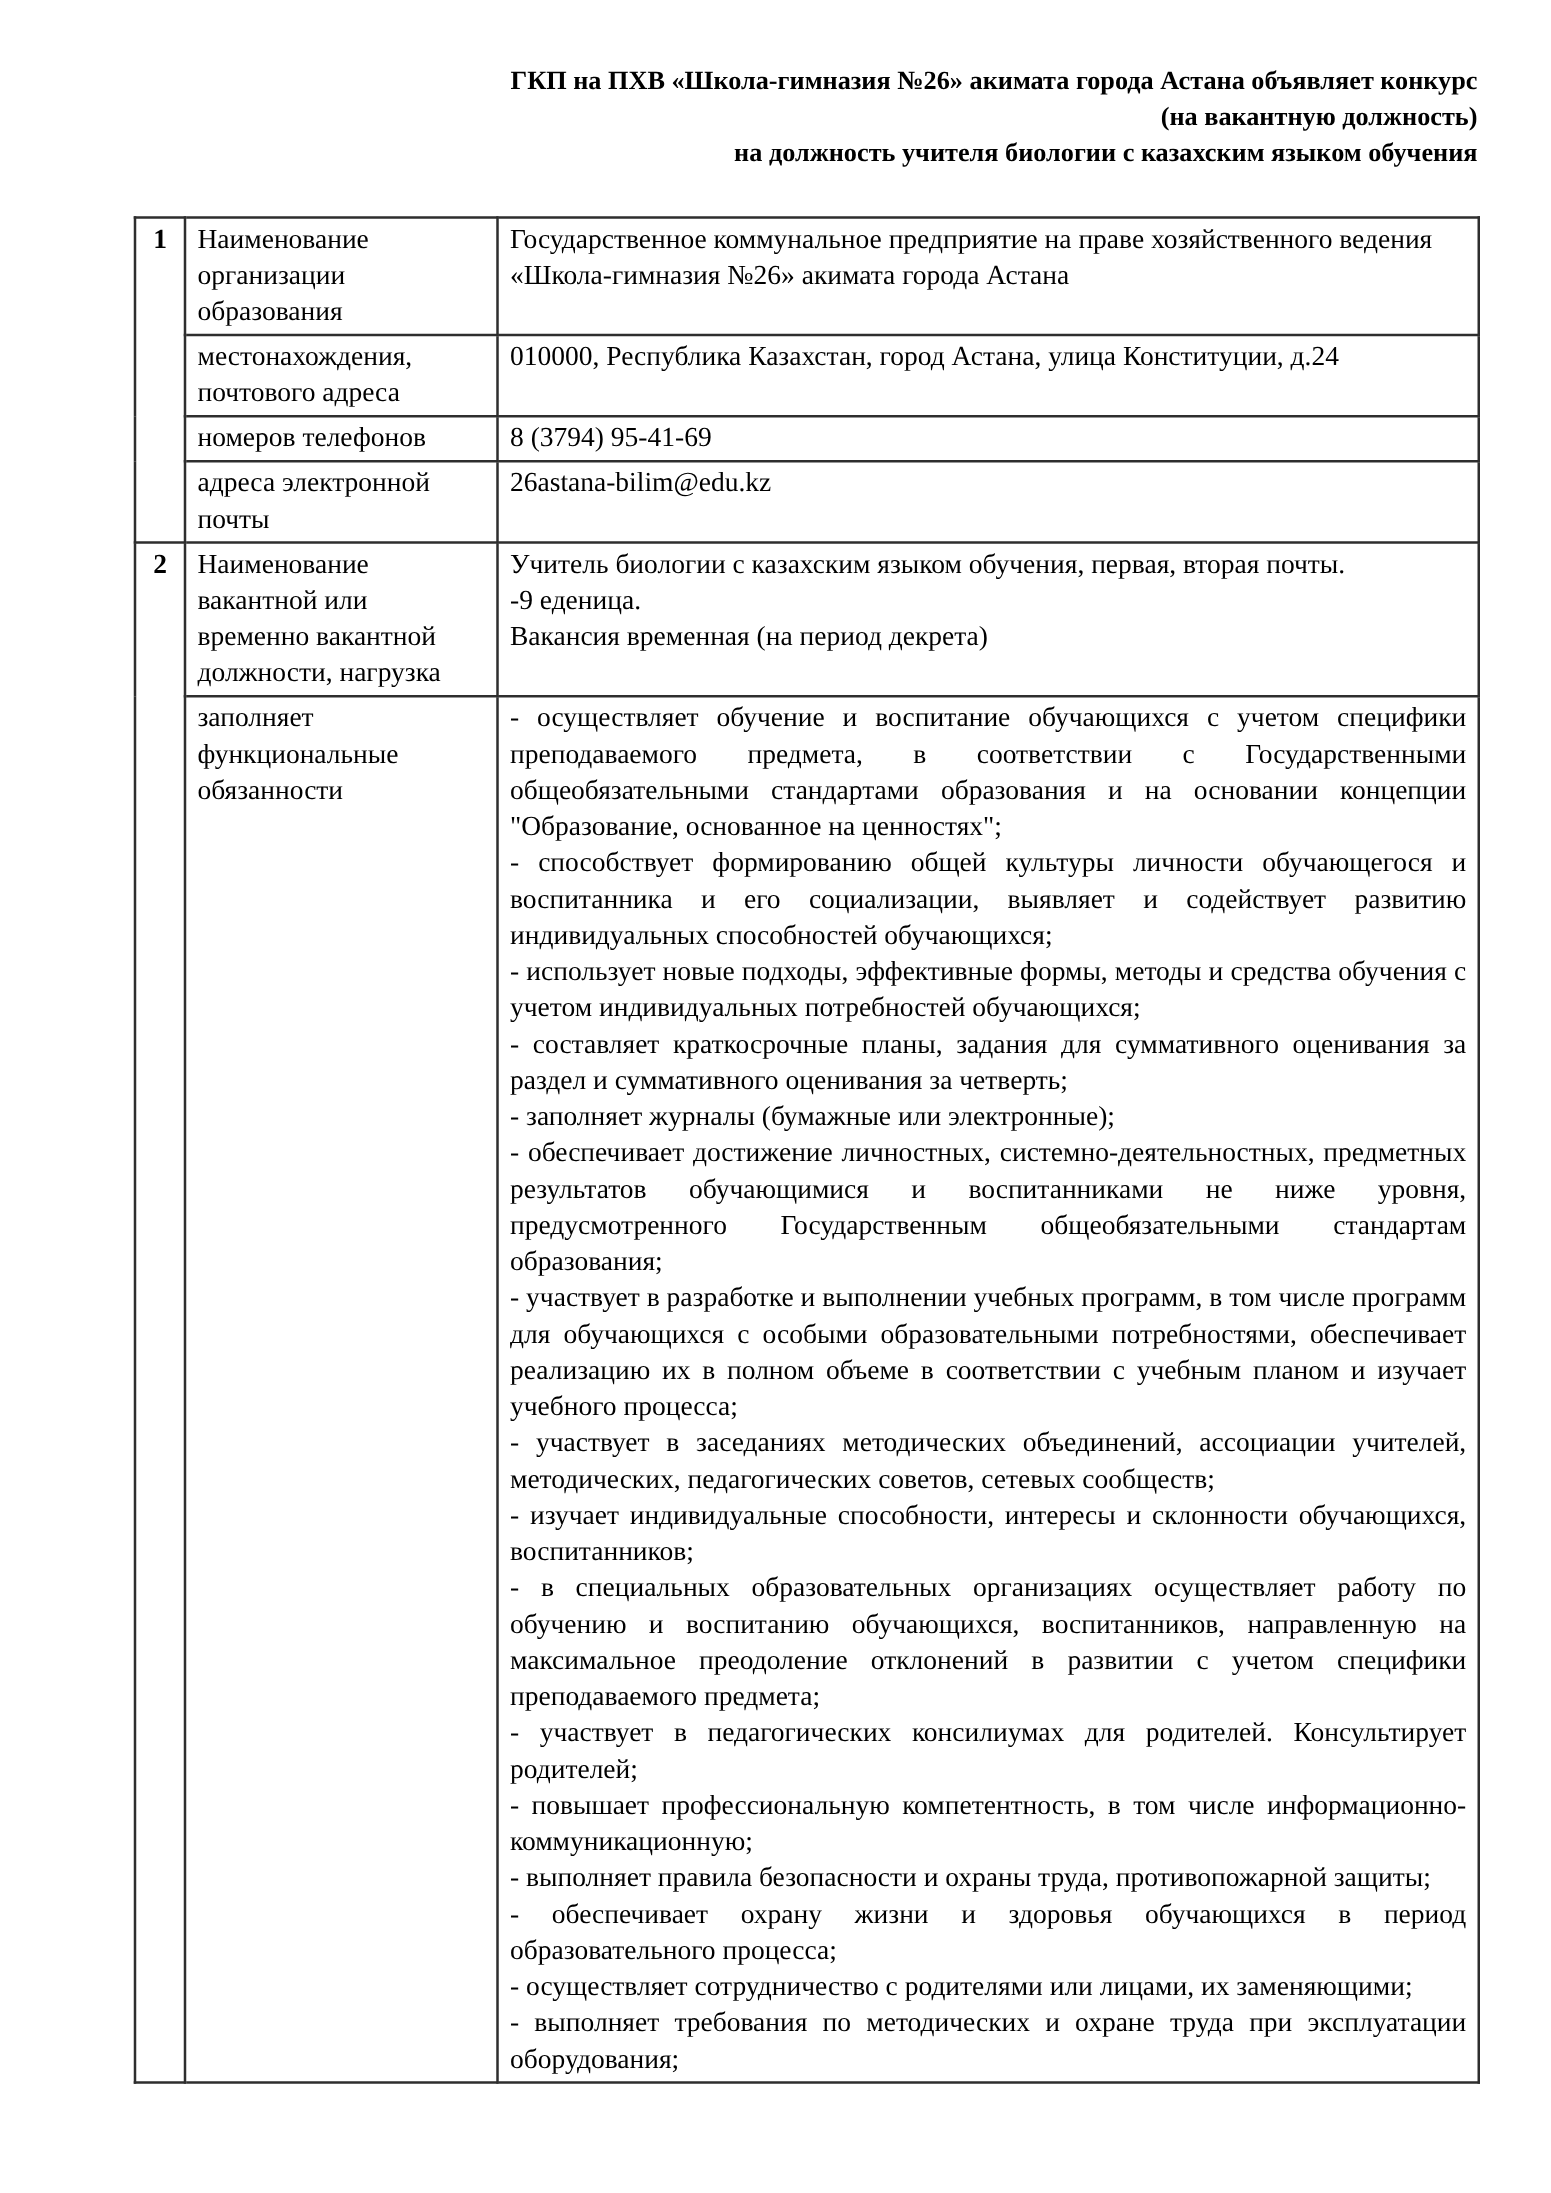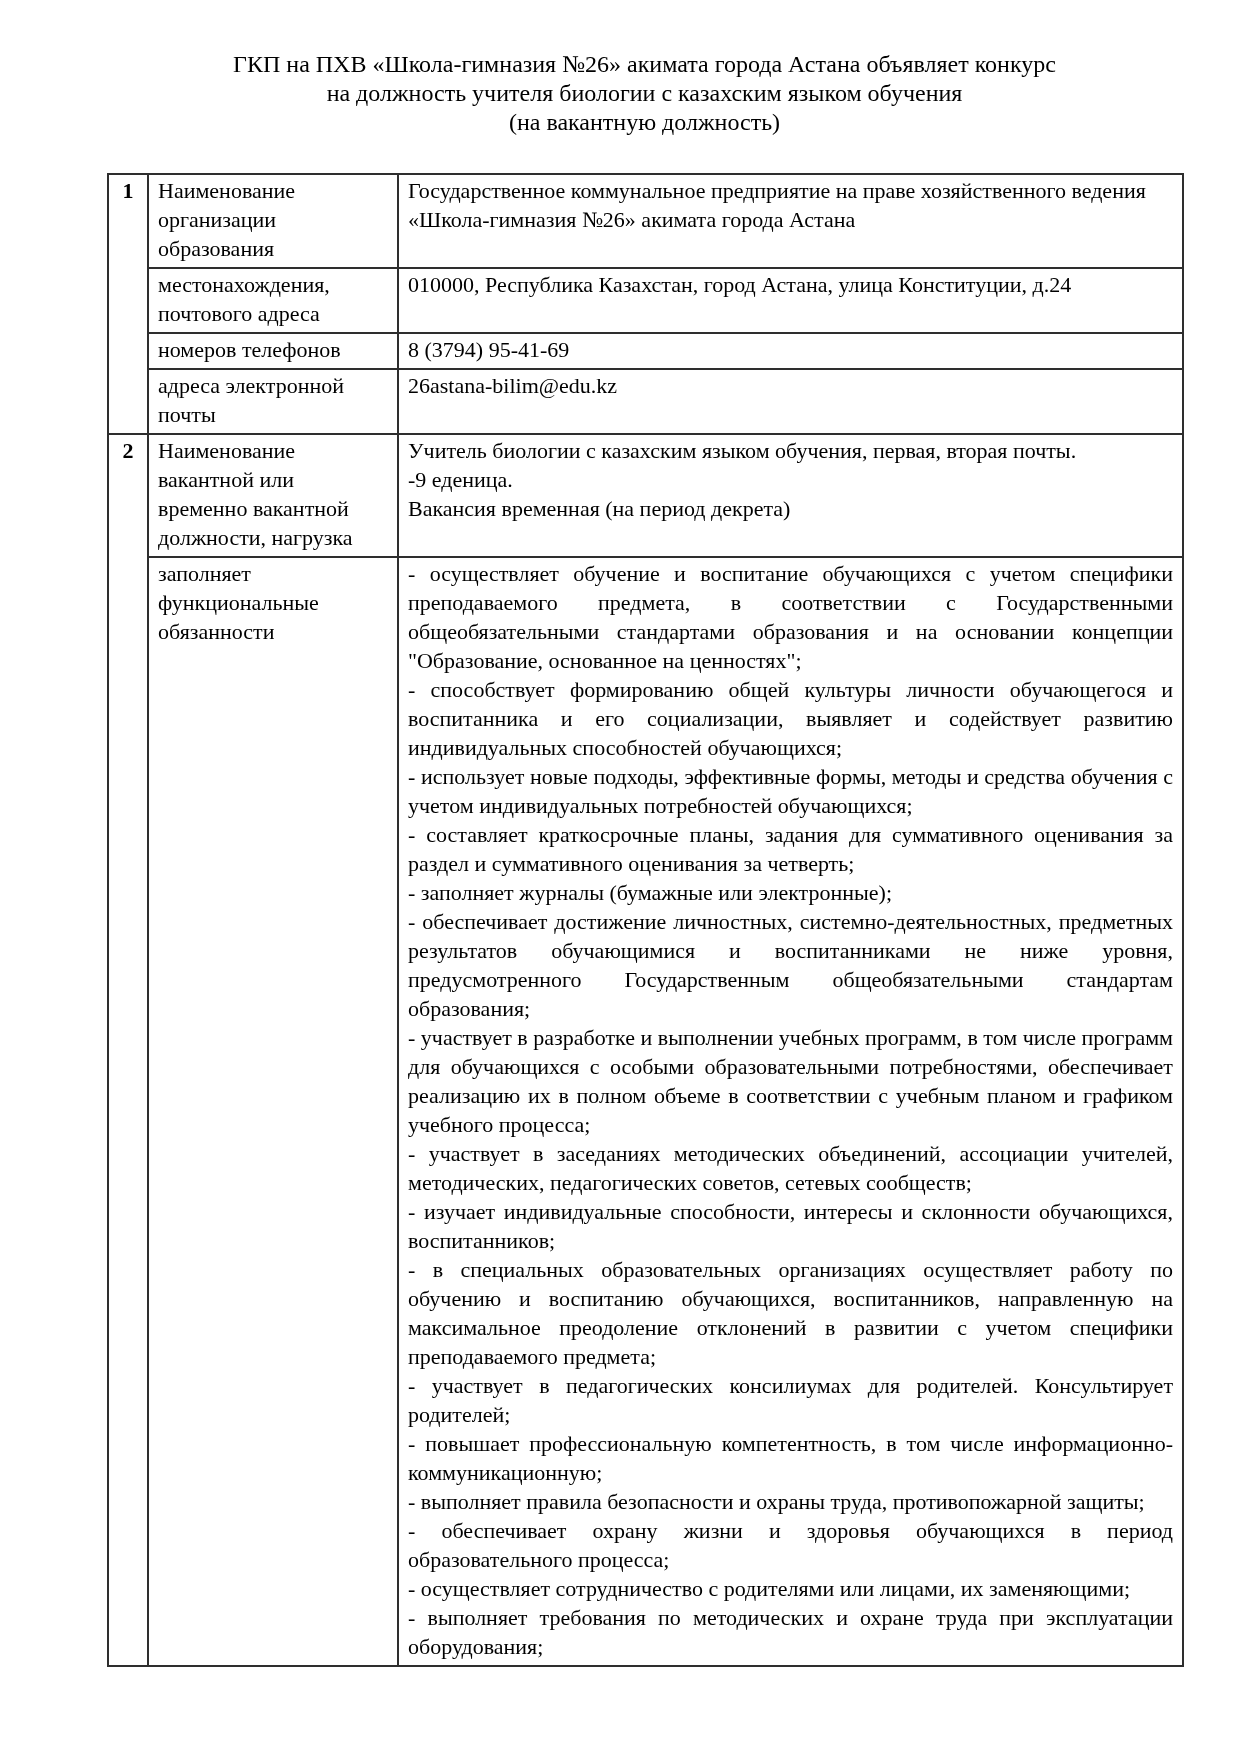--- a/index.html
+++ b/index.html
@@ -14,23 +14,23 @@
     width: 1241px;
     min-height: 1754px;
   }
   .page {
     width: 1241px;
     min-height: 1754px;
     padding: 50px 59px 40px 107px;
   }
   .doc-title {
     width: 1075px;
-    text-align: center;
-    font-weight: normal;
-    font-size: 24px;
+    text-align: right;
+    font-weight: bold;
+    font-size: 21px;
     line-height: 29px;
     margin: 0 0 36px 0;
   }
   table.doc-table {
     width: 1075px;
     border-collapse: collapse;
     table-layout: fixed;
   }
   table.doc-table td {
     border: 2px solid #2e2e2e;
@@ -52,22 +52,22 @@
   col.c-label { width: 250px; }
   col.c-value { width: 785px; }
 </style>
 </head>
 <body>
 
 <div class="page">
 
   <div class="doc-title">
     <div>ГКП на ПХВ «Школа-гимназия №26» акимата города Астана объявляет конкурс</div>
+    <div>(на вакантную должность)</div>
     <div>на должность учителя биологии с казахским языком обучения</div>
-    <div>(на вакантную должность)</div>
   </div>
 
   <table class="doc-table">
     <colgroup>
       <col class="c-num">
       <col class="c-label">
       <col class="c-value">
     </colgroup>
     <tbody>
       <tr>
@@ -106,21 +106,21 @@
       </tr>
       <tr>
         <td>заполняет функциональные обязанности</td>
         <td class="justify">
             <div class="para">- осуществляет обучение и воспитание обучающихся с учетом специфики преподаваемого предмета, в соответствии с Государственными общеобязательными стандартами образования и на основании концепции "Образование, основанное на ценностях";</div>
             <div class="para">- способствует формированию общей культуры личности обучающегося и воспитанника и его социализации, выявляет и содействует развитию индивидуальных способностей обучающихся;</div>
             <div class="para">- использует новые подходы, эффективные формы, методы и средства обучения с учетом индивидуальных потребностей обучающихся;</div>
             <div class="para">- составляет краткосрочные планы, задания для суммативного оценивания за раздел и суммативного оценивания за четверть;</div>
             <div class="para">- заполняет журналы (бумажные или электронные);</div>
             <div class="para">- обеспечивает достижение личностных, системно-деятельностных, предметных результатов обучающимися и воспитанниками не ниже уровня, предусмотренного Государственным общеобязательными стандартам образования;</div>
-            <div class="para">- участвует в разработке и выполнении учебных программ, в том числе программ для обучающихся с особыми образовательными потребностями, обеспечивает реализацию их в полном объеме в соответствии с учебным планом и графиком учебного процесса;</div>
+            <div class="para">- участвует в разработке и выполнении учебных программ, в том числе программ для обучающихся с особыми образовательными потребностями, обеспечивает реализацию их в полном объеме в соответствии с учебным планом и изучает учебного процесса;</div>
             <div class="para">- участвует в заседаниях методических объединений, ассоциации учителей, методических, педагогических советов, сетевых сообществ;</div>
             <div class="para">- изучает индивидуальные способности, интересы и склонности обучающихся, воспитанников;</div>
             <div class="para">- в специальных образовательных организациях осуществляет работу по обучению и воспитанию обучающихся, воспитанников, направленную на максимальное преодоление отклонений в развитии с учетом специфики преподаваемого предмета;</div>
             <div class="para">- участвует в педагогических консилиумах для родителей. Консультирует родителей;</div>
             <div class="para">- повышает профессиональную компетентность, в том числе информационно-коммуникационную;</div>
             <div class="para">- выполняет правила безопасности и охраны труда, противопожарной защиты;</div>
             <div class="para">- обеспечивает охрану жизни и здоровья обучающихся в период образовательного процесса;</div>
             <div class="para">- осуществляет сотрудничество с родителями или лицами, их заменяющими;</div>
             <div class="para">- выполняет требования по методических и охране труда при эксплуатации оборудования;</div>
           </td>

